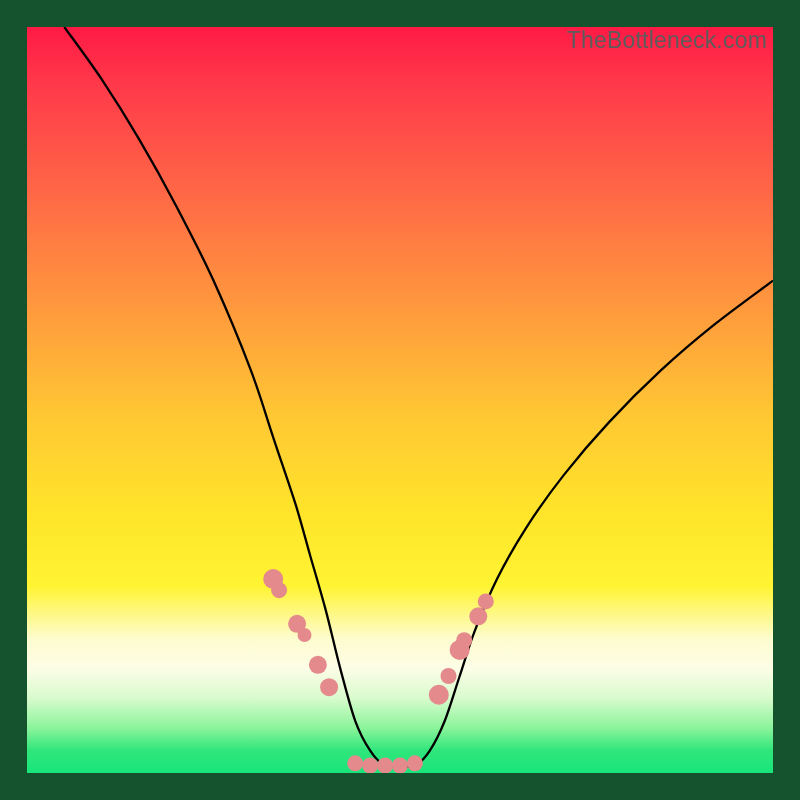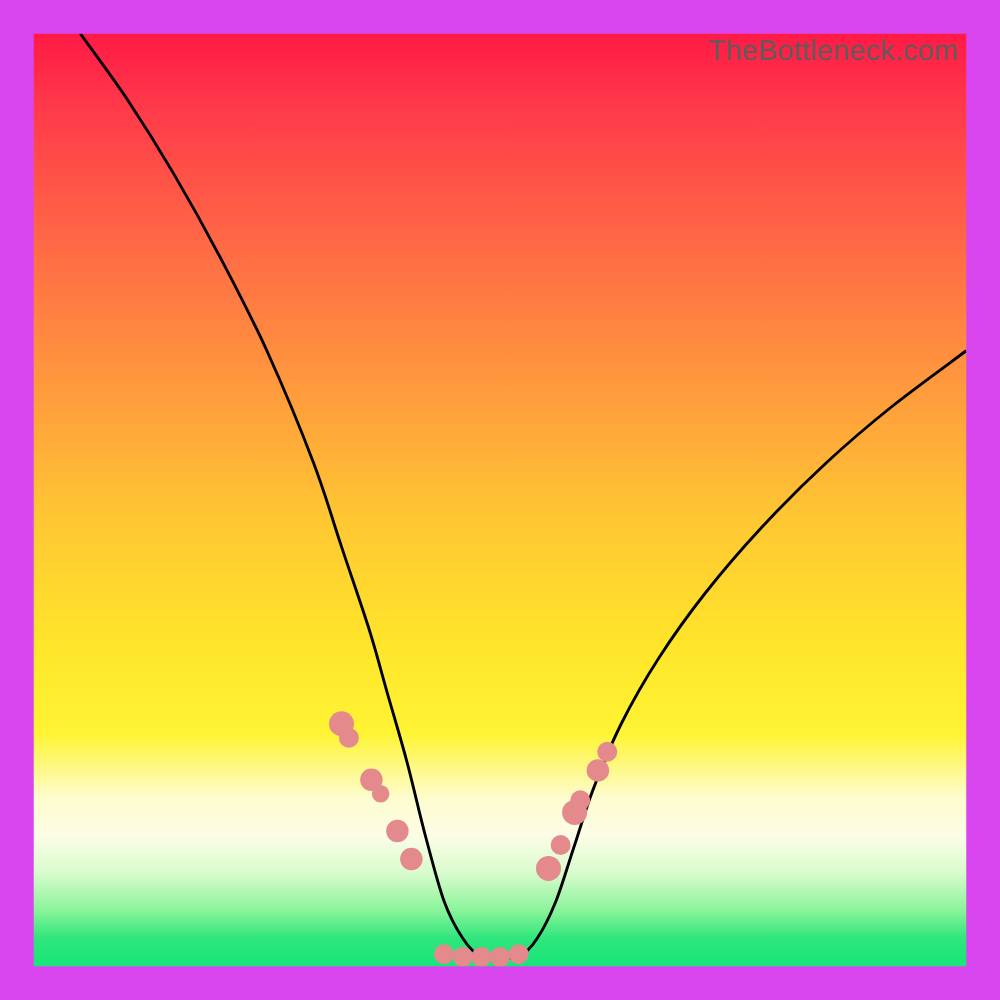--- a/index.html
+++ b/index.html
@@ -8,21 +8,21 @@
     width: 800px;
     height: 800px;
     overflow: hidden;
     font-family: Arial, Helvetica, sans-serif;
     background: #000;
   }
   .frame {
     position: relative;
     width: 800px;
     height: 800px;
-    background: #d946ef;
+    background: #14532d;
   }
   .plot {
     position: absolute;
     left: 27px;
     top: 27px;
     width: 746px;
     height: 746px;
     
     background: linear-gradient(to bottom,
       #ff1a45 0%,

